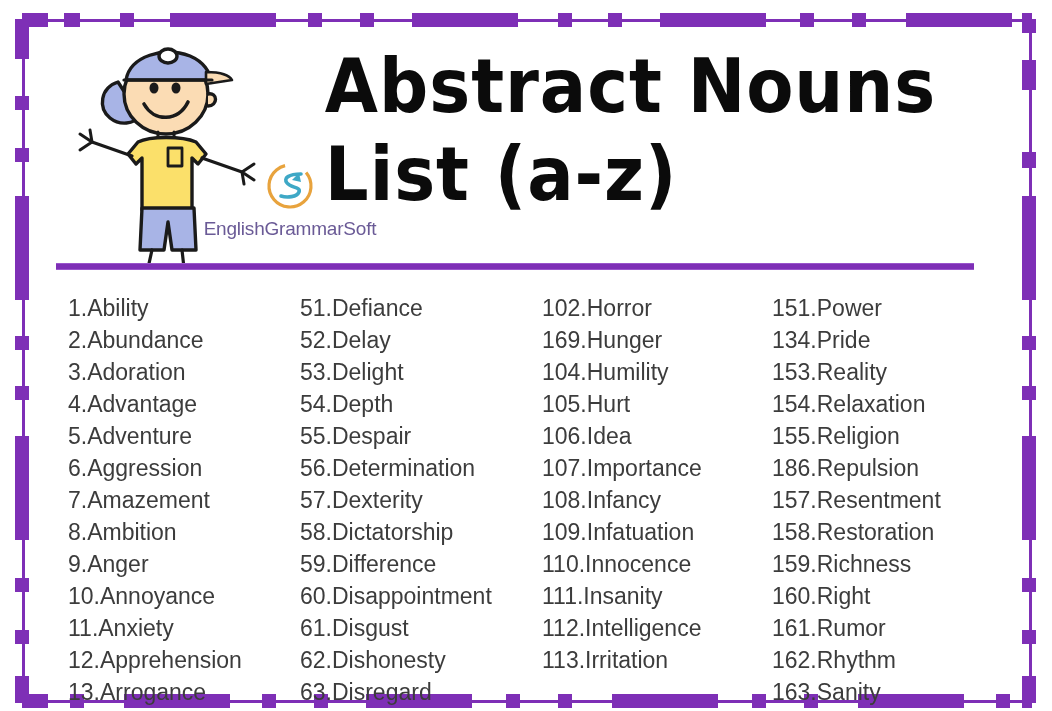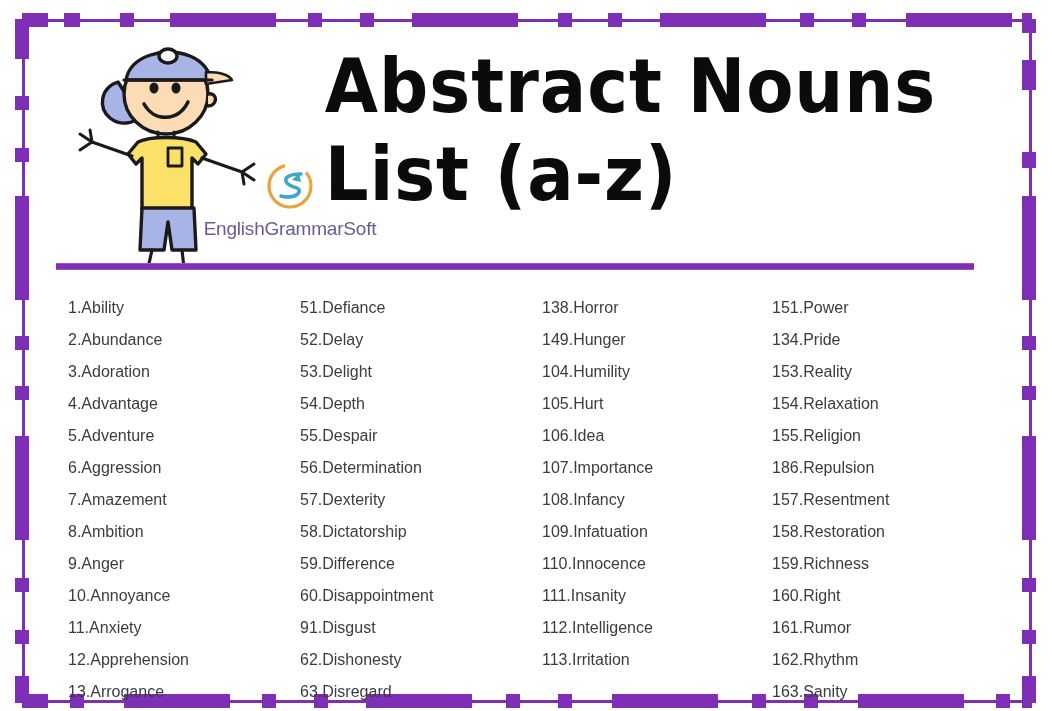--- a/index.html
+++ b/index.html
@@ -120,21 +120,21 @@
   .col {
     flex: 0 0 auto;
   }
   .col-1 { width: 232px; padding-left: 12px; }
   .col-2 { width: 242px; }
   .col-3 { width: 230px; }
   .col-4 { width: 220px; }
 
   .entry {
     font-family: "Liberation Sans", sans-serif;
-    font-size: 16px;
+    font-size: 23px;
     line-height: 32px;
     color: #3c3c3c;
     white-space: nowrap;
   }
 </style>
 </head>
 <body>
 
 <div id="page">
 
@@ -275,27 +275,27 @@
         <div class="entry">51.Defiance</div>
         <div class="entry">52.Delay</div>
         <div class="entry">53.Delight</div>
         <div class="entry">54.Depth</div>
         <div class="entry">55.Despair</div>
         <div class="entry">56.Determination</div>
         <div class="entry">57.Dexterity</div>
         <div class="entry">58.Dictatorship</div>
         <div class="entry">59.Difference</div>
         <div class="entry">60.Disappointment</div>
-        <div class="entry">91.Disgust</div>
+        <div class="entry">61.Disgust</div>
         <div class="entry">62.Dishonesty</div>
         <div class="entry">63.Disregard</div>
       </div>
     <div class="col col-3">
-        <div class="entry">138.Horror</div>
-        <div class="entry">149.Hunger</div>
+        <div class="entry">102.Horror</div>
+        <div class="entry">169.Hunger</div>
         <div class="entry">104.Humility</div>
         <div class="entry">105.Hurt</div>
         <div class="entry">106.Idea</div>
         <div class="entry">107.Importance</div>
         <div class="entry">108.Infancy</div>
         <div class="entry">109.Infatuation</div>
         <div class="entry">110.Innocence</div>
         <div class="entry">111.Insanity</div>
         <div class="entry">112.Intelligence</div>
         <div class="entry">113.Irritation</div>

